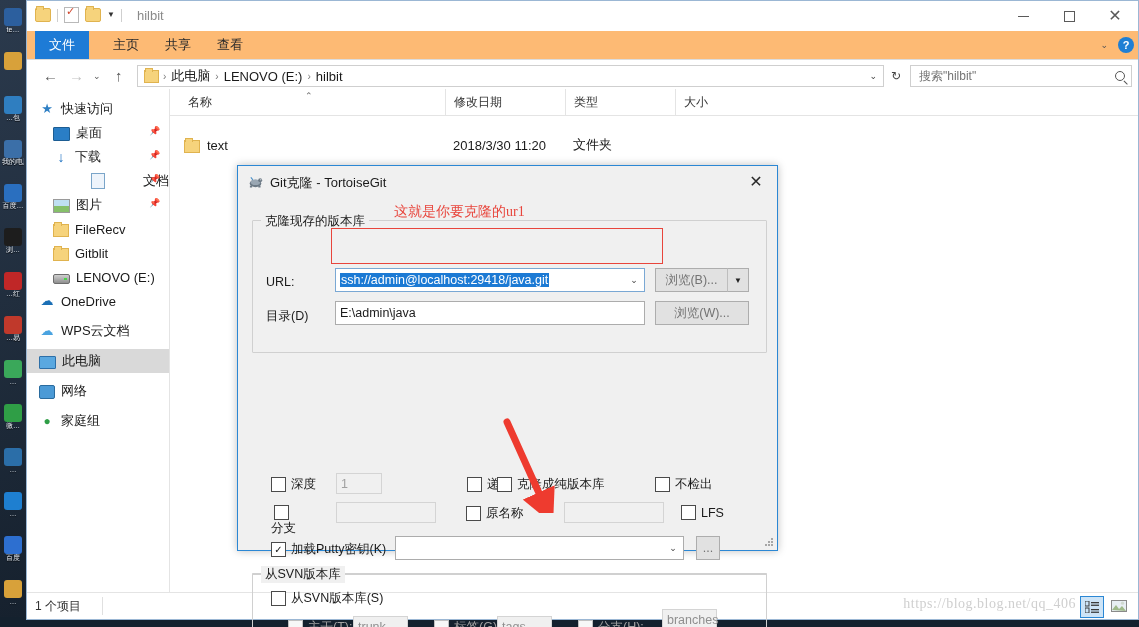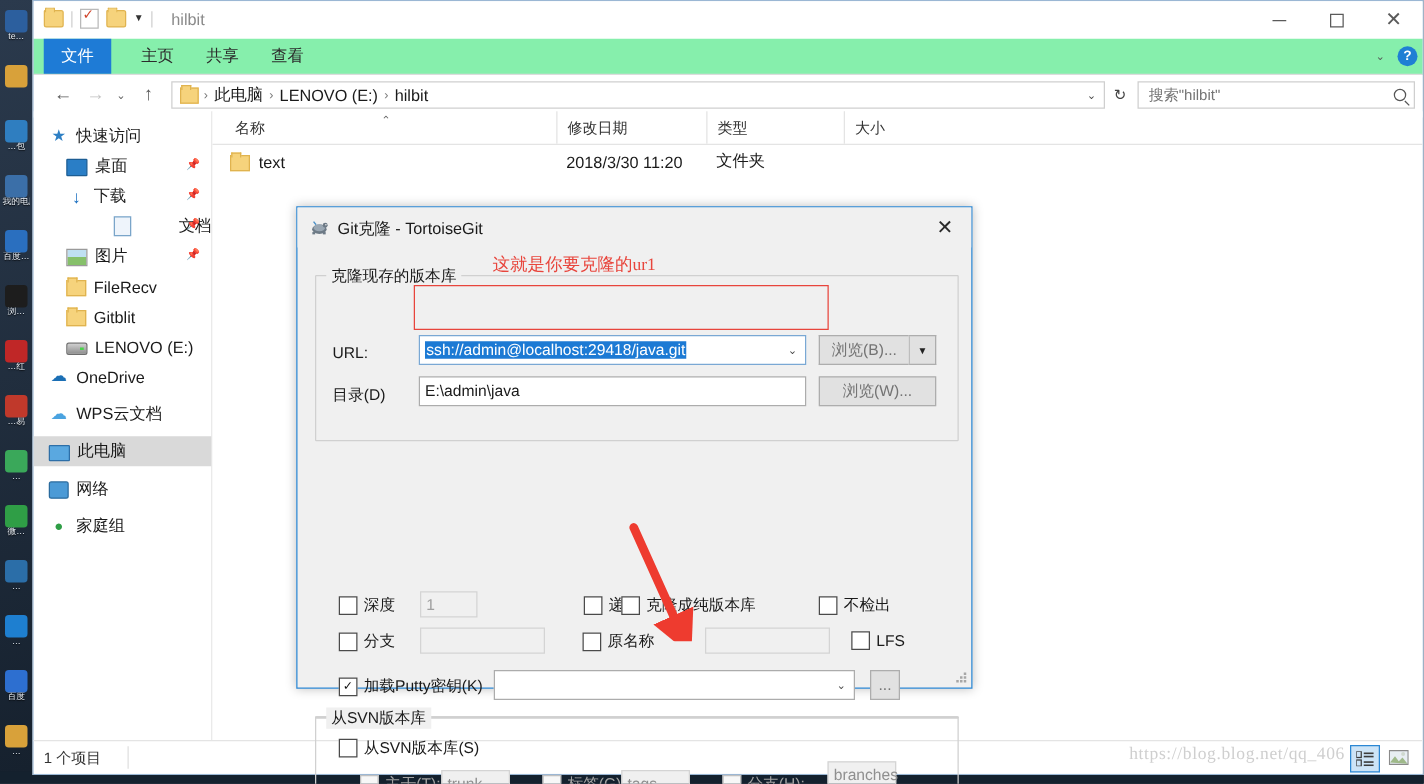--- a/index.html
+++ b/index.html
@@ -34,21 +34,21 @@
   .qat-prop:after{content:"✓";position:absolute;left:1px;top:-3px;font-size:11px;color:#d0452c;}
   .qat-caret{font-size:8px;color:#333;line-height:1;}
   #win-title{position:absolute;left:110px;top:7px;font-size:13px;color:#8a8a8a;}
   .wbtn{position:absolute;top:0;width:46px;height:30px;display:flex;align-items:center;justify-content:center;color:#5a5a5a;}
   #wb-min{right:92px;}#wb-max{right:46px;}#wb-close{right:0;}
   .min-gl{width:11px;height:1px;background:#5a5a5a;}
   .max-gl{width:11px;height:11px;border:1px solid #5a5a5a;box-sizing:border-box;}
   .close-gl{font-size:16px;line-height:1;color:#5a5a5a;font-family:"DejaVu Sans",sans-serif;}
 
   
-  #ribbon{height:28px;position:relative;border-bottom:1px solid #dcdcdc;background:#86efac;}
+  #ribbon{height:28px;position:relative;border-bottom:1px solid #dcdcdc;background:#fdba74;}
   .rtab{position:absolute;top:0;height:28px;line-height:28px;padding:0 14px;font-size:13px;color:#2b2b2b;}
   .rtab.file{background:#1e7bd6;color:#fff;left:8px;}
   #ribbon-right{position:absolute;right:4px;top:0;height:28px;display:flex;align-items:center;gap:10px;}
   .rcaret{font-size:9px;color:#555;}
   .help-circ{width:16px;height:16px;border-radius:50%;background:#1f7fd4;color:#fff;font-size:11px;
     display:flex;align-items:center;justify-content:center;font-weight:bold;}
 
   
   #addrbar{height:30px;position:relative;background:#fff;padding-top:4px;}
   .navbtn{position:absolute;top:8px;color:#5a5a5a;font-size:15px;line-height:1;}
@@ -93,21 +93,21 @@
   .ic-net{width:14px;height:12px;background:#4b9ad6;border:1px solid #2a6b9e;border-radius:2px;margin-top:2px;}
   .ic-home{color:#2f9e46;font-size:12px;line-height:16px;text-align:center;}
 
   
   #listpane{flex:1;position:relative;background:#fff;}
   #colhdr{height:26px;border-bottom:1px solid #e4e4e4;position:relative;}
   .col{position:absolute;top:0;height:26px;line-height:26px;font-size:12px;color:#333;padding-left:8px;
     border-left:1px solid #e4e4e4;box-sizing:border-box;}
   .col:first-child{border-left:none;}
   #sortmark{position:absolute;top:2px;font-size:9px;color:#666;}
-  .frow{height:26px;display:flex;align-items:center;position:relative;font-size:13px;color:#1a1a1a;}
+  .frow{height:26px;display:flex;align-items:center;position:relative;font-size:13px;color:#1a1a1a;margin-top:16px;}
   .frow .fname{position:absolute;left:10px;display:flex;align-items:center;}
   .frow .fmod{position:absolute;}
   .frow .ftype{position:absolute;}
   .frow .fsize{position:absolute;}
 
   
   #statusbar{position:absolute;left:0;right:0;bottom:0;height:26px;border-top:1px solid #e4e4e4;background:#fff;}
   #itemcount{position:absolute;left:8px;top:5px;font-size:12px;color:#333;}
   #sb-sep{position:absolute;left:75px;top:4px;width:1px;height:18px;background:#e0e0e0;}
   #watermark{position:absolute;right:62px;top:3px;font-size:14px;color:#cfcfcf;
@@ -433,21 +433,21 @@
     </div>
     <div class="cb" style="left:259px;top:278px;">
       <span class="box"></span>
       <span>克隆成纯版本库</span>
     </div>
     <div class="cb" style="left:417px;top:278px;">
       <span class="box"></span>
       <span>不检出</span>
     </div>
 
-    <div class="cb" style="left:33px;top:307px;">
+    <div class="cb" style="left:33px;top:307px;flex-direction:column;">
       <span class="box"></span>
       <span>分支</span>
     </div>
     <div class="tbox dis" style="left:98px;top:304px;width:100px;height:21px;"></div>
     <div class="cb" style="left:228px;top:307px;">
       <span class="box"></span>
       <span>原名称</span>
     </div>
     <div class="tbox dis" style="left:326px;top:304px;width:100px;height:21px;"></div>
     <div class="cb" style="left:443px;top:307px;">

